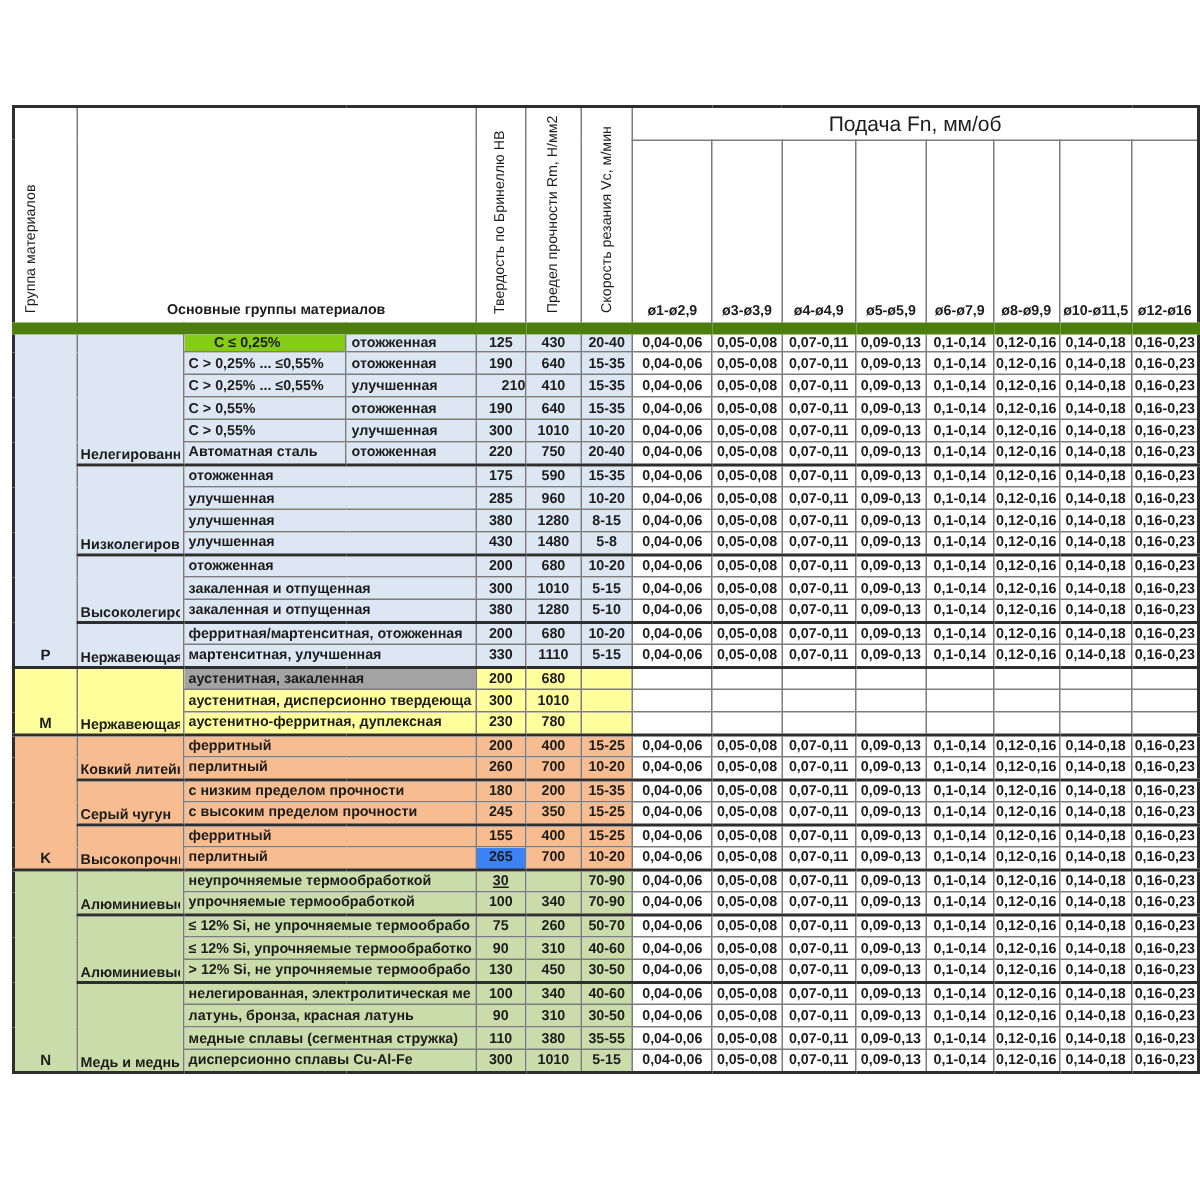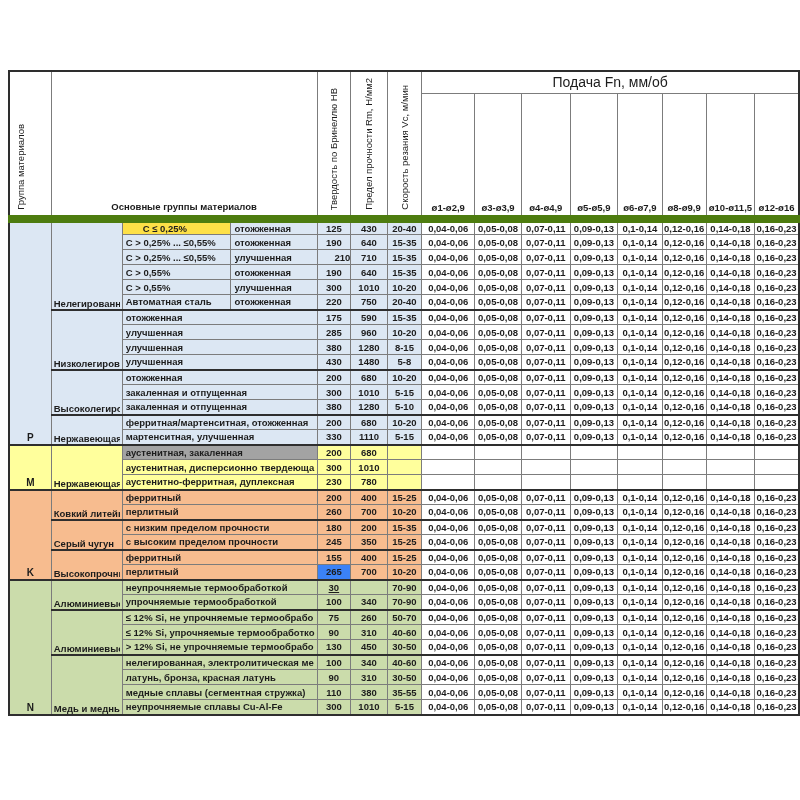--- a/index.html
+++ b/index.html
@@ -80,21 +80,21 @@
           <td class="h-diam hdrB">ø10-ø11,5</td>
           <td class="h-diam hdrB">ø12-ø16</td>
         </tr>
       </thead>
       <tbody>
           <tr>
             <td class="c-letter ge" rowspan="15" style="background: rgb(220, 231, 243);">P</td>
             <td class="c-group ge" rowspan="6" style="background: rgb(220, 231, 243);">
               <div class="clip">Нелегированная</div>
             </td>
-            <td class="c-mat" style="background: #fde047; padding-left: 20px;">C ≤ 0,25%</td>
+            <td class="c-mat" style="background: #84cc16; padding-left: 20px;">C ≤ 0,25%</td>
             <td class="c-mat" style="background: rgb(220, 231, 243);">отожженная</td>
             <td class="c-num" style="background: rgb(220, 231, 243);">125</td>
             <td class="c-num" style="background: rgb(220, 231, 243);">430</td>
             <td class="c-num" style="background: rgb(220, 231, 243);">20-40</td>
             <td class="c-num">0,04-0,06</td>
             <td class="c-num">0,05-0,08</td>
             <td class="c-num">0,07-0,11</td>
             <td class="c-num">0,09-0,13</td>
             <td class="c-num">0,1-0,14</td>
             <td class="c-num">0,12-0,16</td>
@@ -113,21 +113,21 @@
             <td class="c-num">0,09-0,13</td>
             <td class="c-num">0,1-0,14</td>
             <td class="c-num">0,12-0,16</td>
             <td class="c-num">0,14-0,18</td>
             <td class="c-num">0,16-0,23</td>
           </tr>
           <tr>
             <td class="c-mat" style="background: rgb(220, 231, 243);">C &gt; 0,25% ... ≤0,55%</td>
             <td class="c-mat" style="background: rgb(220, 231, 243);">улучшенная</td>
             <td class="c-num" style="background: rgb(220, 231, 243); text-align: right;">210</td>
-            <td class="c-num" style="background: rgb(220, 231, 243);">710</td>
+            <td class="c-num" style="background: rgb(220, 231, 243);">410</td>
             <td class="c-num" style="background: rgb(220, 231, 243);">15-35</td>
             <td class="c-num">0,04-0,06</td>
             <td class="c-num">0,05-0,08</td>
             <td class="c-num">0,07-0,11</td>
             <td class="c-num">0,09-0,13</td>
             <td class="c-num">0,1-0,14</td>
             <td class="c-num">0,12-0,16</td>
             <td class="c-num">0,14-0,18</td>
             <td class="c-num">0,16-0,23</td>
           </tr>
@@ -567,21 +567,21 @@
             <td class="c-num">0,04-0,06</td>
             <td class="c-num">0,05-0,08</td>
             <td class="c-num">0,07-0,11</td>
             <td class="c-num">0,09-0,13</td>
             <td class="c-num">0,1-0,14</td>
             <td class="c-num">0,12-0,16</td>
             <td class="c-num">0,14-0,18</td>
             <td class="c-num">0,16-0,23</td>
           </tr>
           <tr>
-            <td class="c-mat ge" colspan="2" style="background: rgb(203, 220, 171);">неупрочняемые сплавы Cu-Al-Fe</td>
+            <td class="c-mat ge" colspan="2" style="background: rgb(203, 220, 171);">дисперсионно сплавы Cu-Al-Fe</td>
             <td class="c-num ge" style="background: rgb(203, 220, 171);">300</td>
             <td class="c-num ge" style="background: rgb(203, 220, 171);">1010</td>
             <td class="c-num ge" style="background: rgb(203, 220, 171);">5-15</td>
             <td class="c-num ge">0,04-0,06</td>
             <td class="c-num ge">0,05-0,08</td>
             <td class="c-num ge">0,07-0,11</td>
             <td class="c-num ge">0,09-0,13</td>
             <td class="c-num ge">0,1-0,14</td>
             <td class="c-num ge">0,12-0,16</td>
             <td class="c-num ge">0,14-0,18</td>

